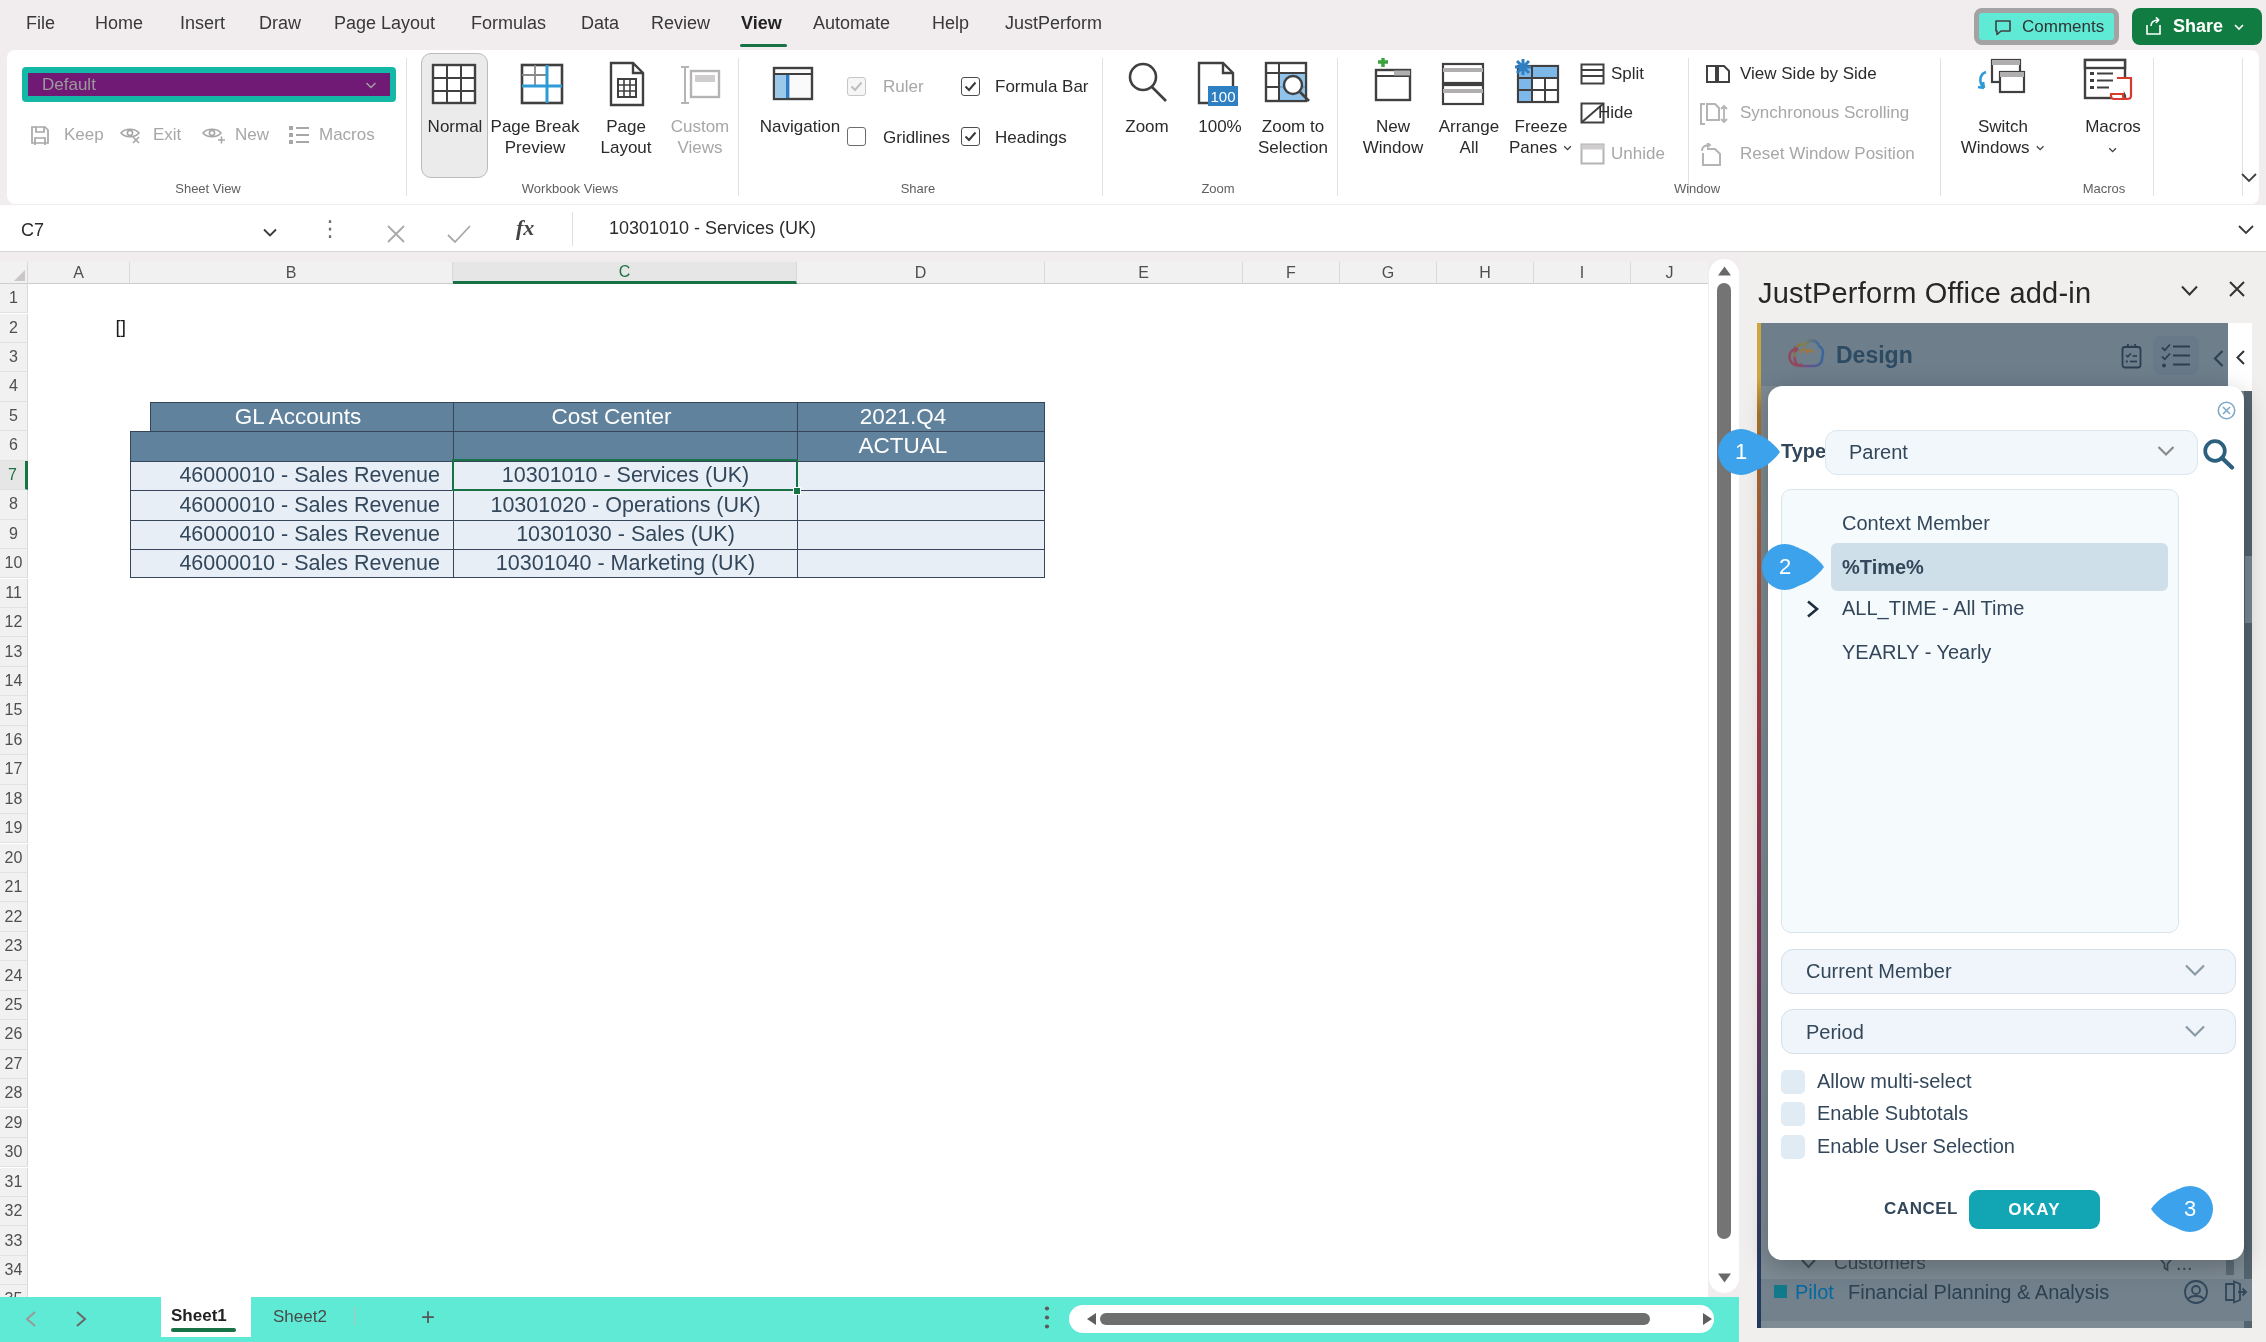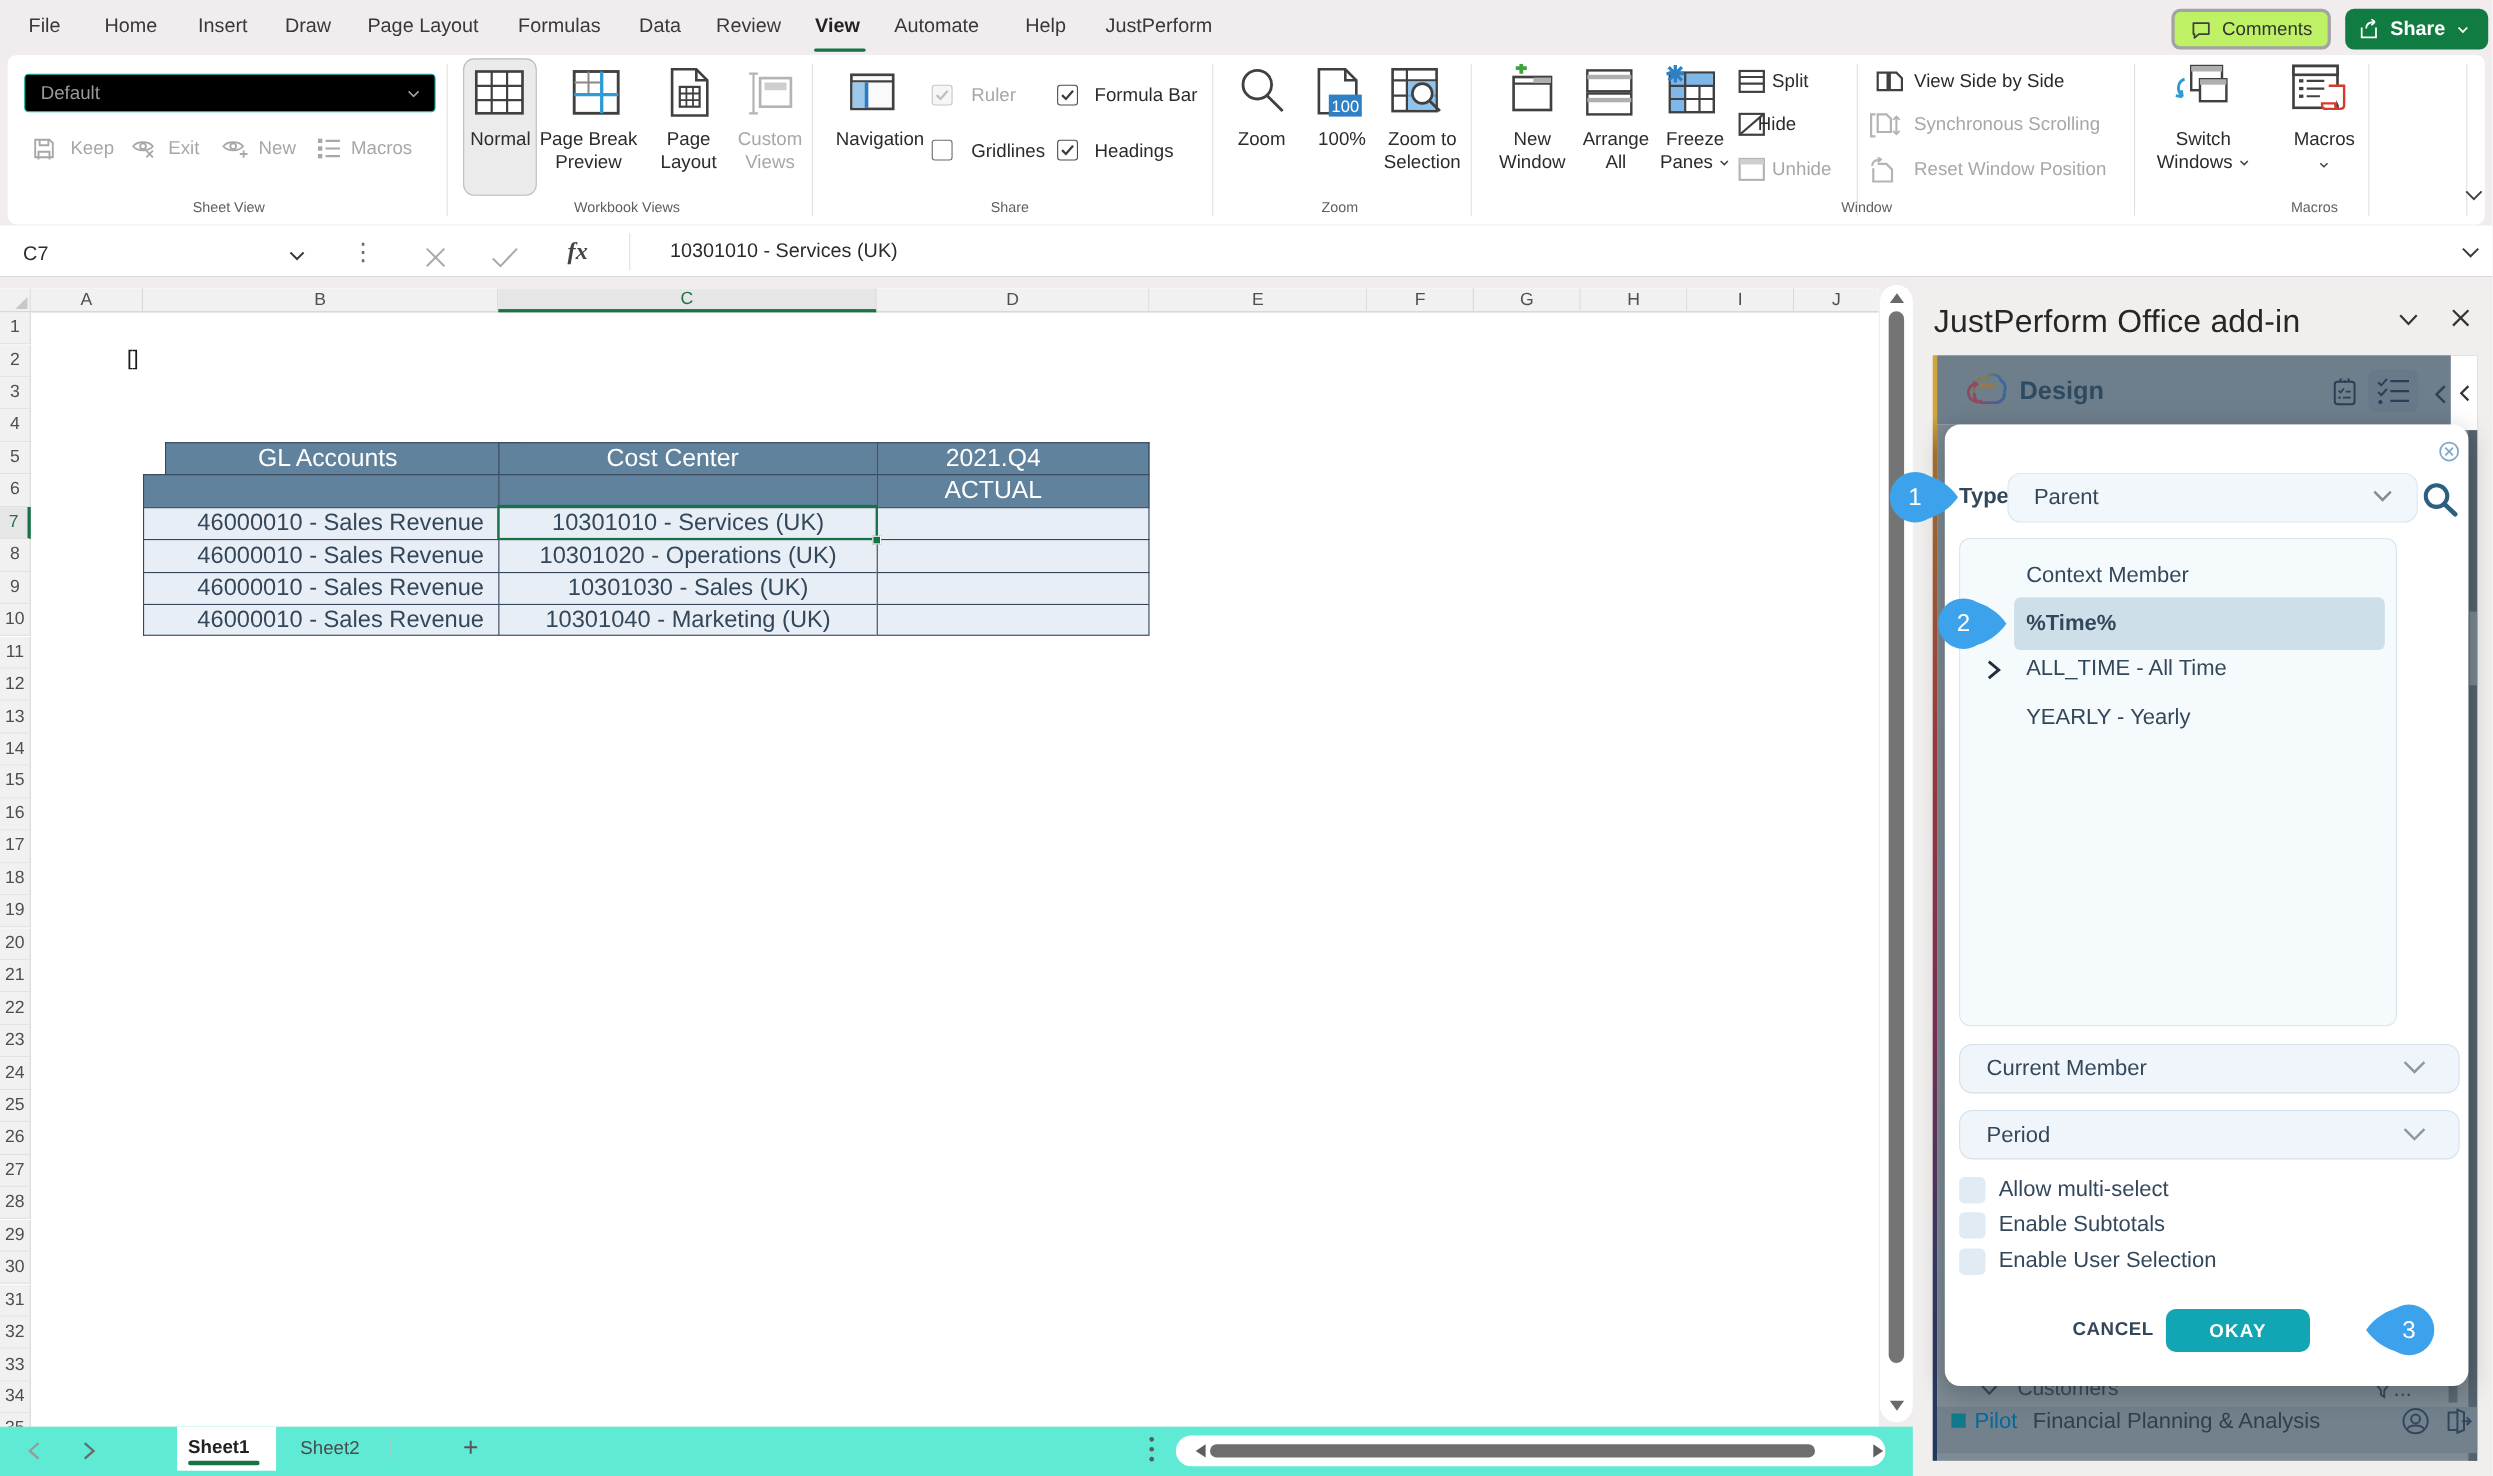--- a/index.html
+++ b/index.html
@@ -44,40 +44,40 @@
   <span class="mi" style="left:259px">Draw</span>
   <span class="mi" style="left:334px">Page Layout</span>
   <span class="mi" style="left:471px">Formulas</span>
   <span class="mi" style="left:581px">Data</span>
   <span class="mi" style="left:651px">Review</span>
   <span class="mi" style="left:741px;font-weight:bold;color:#232323">View</span>
   <span class="ab" style="left:740px;top:44px;width:47px;height:3px;background:#177245;border-radius:2px"></span>
   <span class="mi" style="left:813px">Automate</span>
   <span class="mi" style="left:932px">Help</span>
   <span class="mi" style="left:1005px">JustPerform</span>
-  <div class="ab vctr" style="left:1974px;top:8px;width:145px;height:37px;background:#bef264;border:3px solid #a3a3a3;border-radius:8px;">
+  <div class="ab vctr" style="left:1974px;top:8px;width:145px;height:37px;background:#5eead4;border:5px solid #a3a3a3;border-radius:8px;">
     <svg style="margin-left:14px" width="20" height="20" viewBox="0 0 20 20">
         <path d="M3 4 h14 v10 h-9 l-4 3.5 v-3.5 h-1 z" fill="none" stroke="#404040" stroke-width="1.6" stroke-linejoin="round"></path>
       </svg>
     <span style="font-size:17px;color:#333;margin-left:9px">Comments</span>
   </div>
   <div class="ab vctr" style="left:2132px;top:8px;width:130px;height:37px;background:#107c41;border-radius:8px;">
     <svg style="margin-left:12px" width="20" height="20" viewBox="0 0 20 20">
         <path d="M3 8 v9 h13 v-9" fill="none" stroke="#fff" stroke-width="1.6"></path>
         <path d="M7 9 c0-4 3-6 8-6 m0 0 l-3.2-2.6 M15 3 l-3.2 2.8" fill="none" stroke="#fff" stroke-width="1.6"></path>
       </svg>
     <span style="font-size:18px;color:#fff;margin-left:9px;font-weight:bold">Share</span>
     <svg style="margin-left:10px" width="12" height="12" viewBox="0 0 12 12">
         <path d="M2 4 l4 4 l4-4" fill="none" stroke="#fff" stroke-width="1.6"></path>
       </svg>
   </div>
 </div>
 <div id="ribbon" class="ab">
 
-  <div class="ab vctr" style="left:15px;top:17px;width:374px;height:35px;background:#000000;border:1px solid #14b8a6;border-radius:4px;text-decoration:underline;">
+  <div class="ab vctr" style="left:15px;top:17px;width:374px;height:35px;background:#701a75;border:6px solid #14b8a6;border-radius:4px;">
     <span style="font-size:17px;color:#9b9b9b;margin-left:14px">Default</span>
     <svg class="ab" style="right:12px" width="14" height="14" viewBox="0 0 14 14">
         <path d="M2.5 5 l4.5 4.5 L11.5 5" fill="none" stroke="#a0a0a0" stroke-width="1.5"></path>
       </svg>
   </div>
   <svg class="ab" style="left:22px;top:74px" width="22" height="22" viewBox="0 0 22 22">
       <path d="M3 3 h13 l3 3 v13 h-16 z M7 3 v5 h8 v-5 M6 21 v-7 h10 v7" fill="none" stroke="#a8a6a6" stroke-width="1.7"></path>
     </svg>
   <span class="cblabel gray" style="left:57px;top:75px">Keep</span>
   <svg class="ab" style="left:112px;top:74px" width="26" height="22" viewBox="0 0 26 22">

